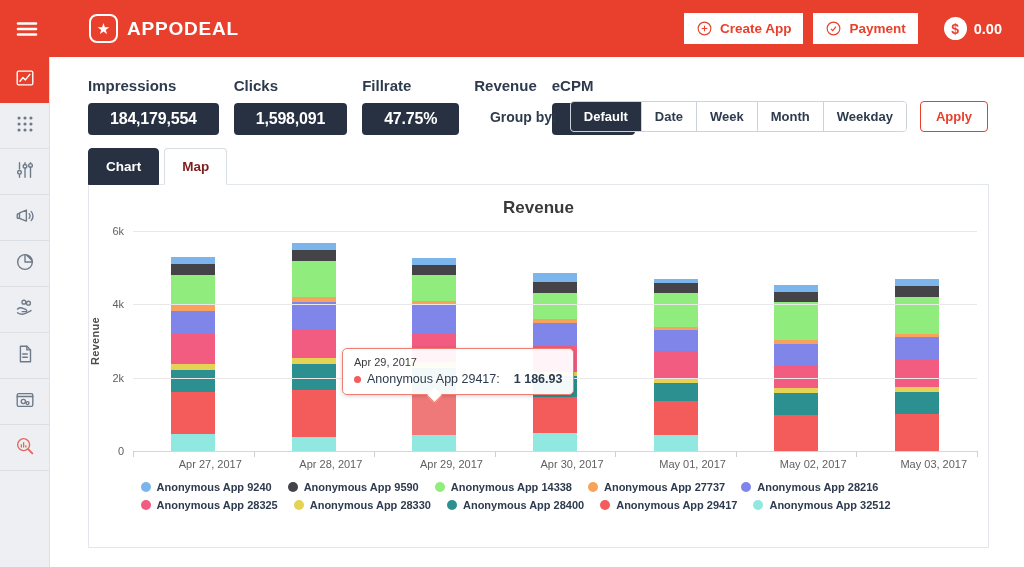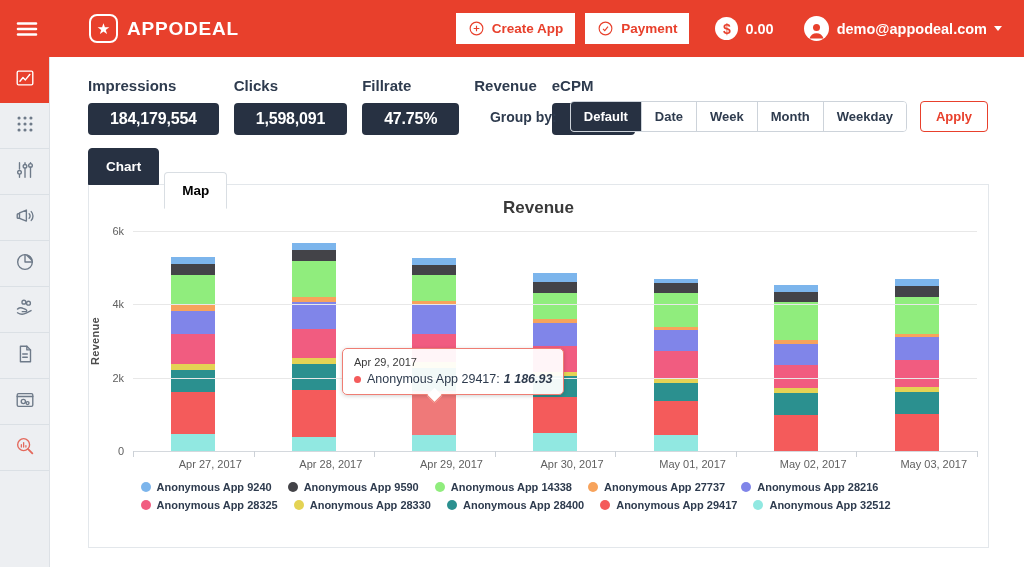--- a/index.html
+++ b/index.html
@@ -44,21 +44,21 @@
   .groupby-label { font-size:14px; font-weight:700; color:#2e3b4e; margin-right:13px; }
   .btn-group { display:flex; border:1px solid #cdd3da; border-radius:4px; overflow:hidden; background:#fff; }
   .gb-btn { padding:7px 13px; font-size:13px; font-weight:600; color:#2e3b4e; background:#fff; border:none; border-left:1px solid #cdd3da; font-family:inherit; cursor:pointer; white-space:nowrap; }
   .gb-btn:first-child { border-left:none; }
   .gb-btn.active { background:#273142; color:#fff; }
   .apply-btn { margin-left:13px; padding:7px 15px; font-size:13px; font-weight:700; color:#e8402c; background:#fff; border:1px solid #e8402c; border-radius:4px; font-family:inherit; cursor:pointer; }
 
   .tabs { position:absolute; left:38px; top:91px; display:flex; z-index:3; }
   .tab { padding:10px 17px 10px; font-size:13.5px; font-weight:700; border-radius:4px 4px 0 0; margin-right:5px; cursor:pointer; height:37px; }
   .tab.active { background:#273142; color:#fff; border:1px solid #273142; }
-  .tab.inactive { background:#fff; color:#000000; border:1px solid #d9dee3; border-bottom:1px solid #fff;margin-top:24px; }
+  .tab.inactive { background:#fff; color:#7f1d1d; border:1px solid #d9dee3; border-bottom:1px solid #fff; }
 
   .card { position:absolute; left:38px; top:127px; width:901px; height:364px; background:#fff; border:1px solid #e3e7eb; }
   .chart-title { text-align:center; margin-top:13px; font-size:17px; font-weight:600; color:#3a3a3a; }
 
   .plot { position:absolute; left:44px; top:46px; width:844px; height:220px; }
   .gridline { position:absolute; left:0; width:100%; height:1px; background:#e8e8e8; }
   .gridline.zero { background:#d4d8dd; }
   .ylab { position:absolute; right:calc(100% + 9px); transform:translateY(-50%); font-size:11px; color:#606060; white-space:nowrap; }
   .yaxis-title { position:absolute; left:-38px; top:50%; transform:translate(-50%,-50%) rotate(270deg); font-size:11px; color:#4d4d4d; font-weight:600; letter-spacing:0.3px; }
   .bars-row { position:absolute; left:0; top:0; width:100%; height:220px; display:flex; align-items:flex-end; }
@@ -72,21 +72,21 @@
 
   .legend { position:absolute; top:296px; left:0; width:100%; }
   .legend-inner { width:812px; margin:0 auto; display:flex; flex-wrap:wrap; }
   .legend-item { display:flex; align-items:center; margin:0 8px 6px 8px; font-size:11px; font-weight:700; color:#2e3b4e; cursor:pointer; white-space:nowrap; }
   .legend-dot { width:10px; height:10px; border-radius:50%; margin-right:6px; flex:none; }
 
   .tooltip { position:absolute; left:253px; top:163px; background:rgba(255,255,255,0.94); border:1px solid #ef7d73; border-radius:5px; padding:7px 11px 8px; box-shadow:0 1px 4px rgba(0,0,0,0.18); z-index:5; white-space:nowrap; }
   .tooltip-date { font-size:11px; color:#3a3a3a; margin-bottom:4px; }
   .tooltip-line { display:flex; align-items:center; font-size:12.5px; color:#2e3b4e; }
   .tooltip-dot { width:7px; height:7px; border-radius:50%; background:#f45b5b; margin-right:6px; flex:none; }
-  .tooltip-val { font-weight:700; margin-left:4px;font-style:italic; }
+  .tooltip-val { font-weight:700; margin-left:14px; }
   .tooltip-arrow { position:absolute; left:86px; bottom:-6.5px; width:11px; height:11px; background:#fff; border-right:1px solid #ef7d73; border-bottom:1px solid #ef7d73; transform:rotate(45deg); }
 </style>
 </head>
 <body>
 
 <div class="topbar">
   <div class="hamburger">
     <svg viewBox="0 0 24 24">
         <path d="M3 6.5h18M3 12h18M3 17.5h18" stroke="currentColor" stroke-width="2.6" stroke-linecap="round"></path>
       </svg>
@@ -108,30 +108,20 @@
           <circle cx="12" cy="12" r="9"></circle>
           <path d="M8.5 12.5l2.5 2.5 4.5-5.5"></path>
         </svg>
       <span>Payment</span>
     </button>
     <div class="balance">
       <div class="dollar-circle">
           <span>$</span>
         </div>
       <span class="balance-amount">0.00</span>
-    </div>
-    <div class="account">
-      <div class="avatar">
-        <svg viewBox="0 0 24 24">
-            <circle cx="12" cy="8.5" r="4" fill="#e8402c"></circle>
-            <path d="M4 21c1.2-4.2 4.2-6 8-6s6.8 1.8 8 6z" fill="#e8402c"></path>
-          </svg>
-      </div>
-      <span class="account-email">demo@appodeal.com</span>
-      <span class="caret-down"></span>
     </div>
   </div>
 </div>
 
 <div class="sidebar" id="sidebar">
     <div class="side-cell active">
       <span><svg viewBox="0 0 24 24">
           <rect x="3.5" y="4.5" width="17" height="15" rx="1.5"></rect>
           <path d="M6.5 15.5l3.3-4 2.6 2.6 4.6-5.6"></path>
           <circle cx="17.1" cy="8.2" r="0.9" fill="currentColor" stroke="none"></circle>

